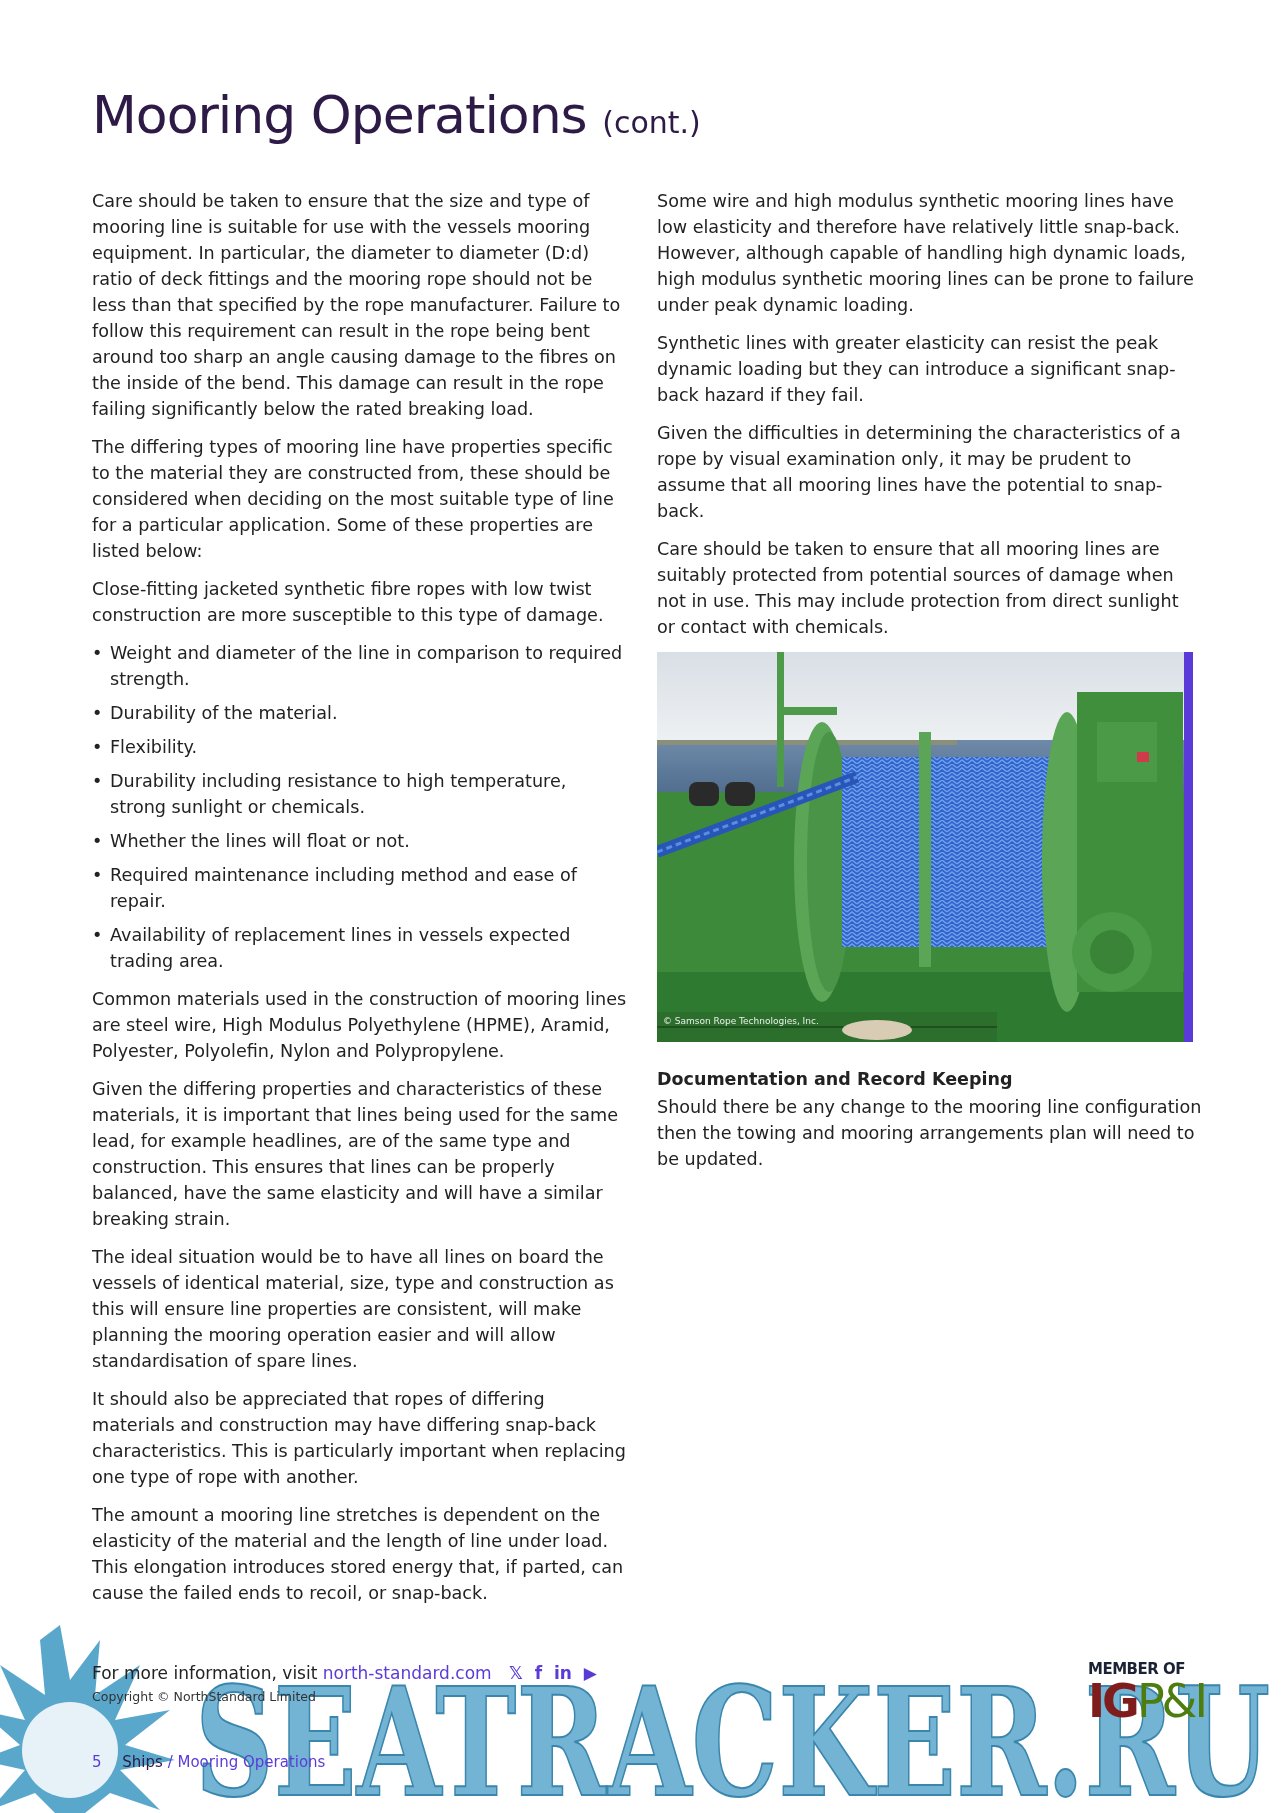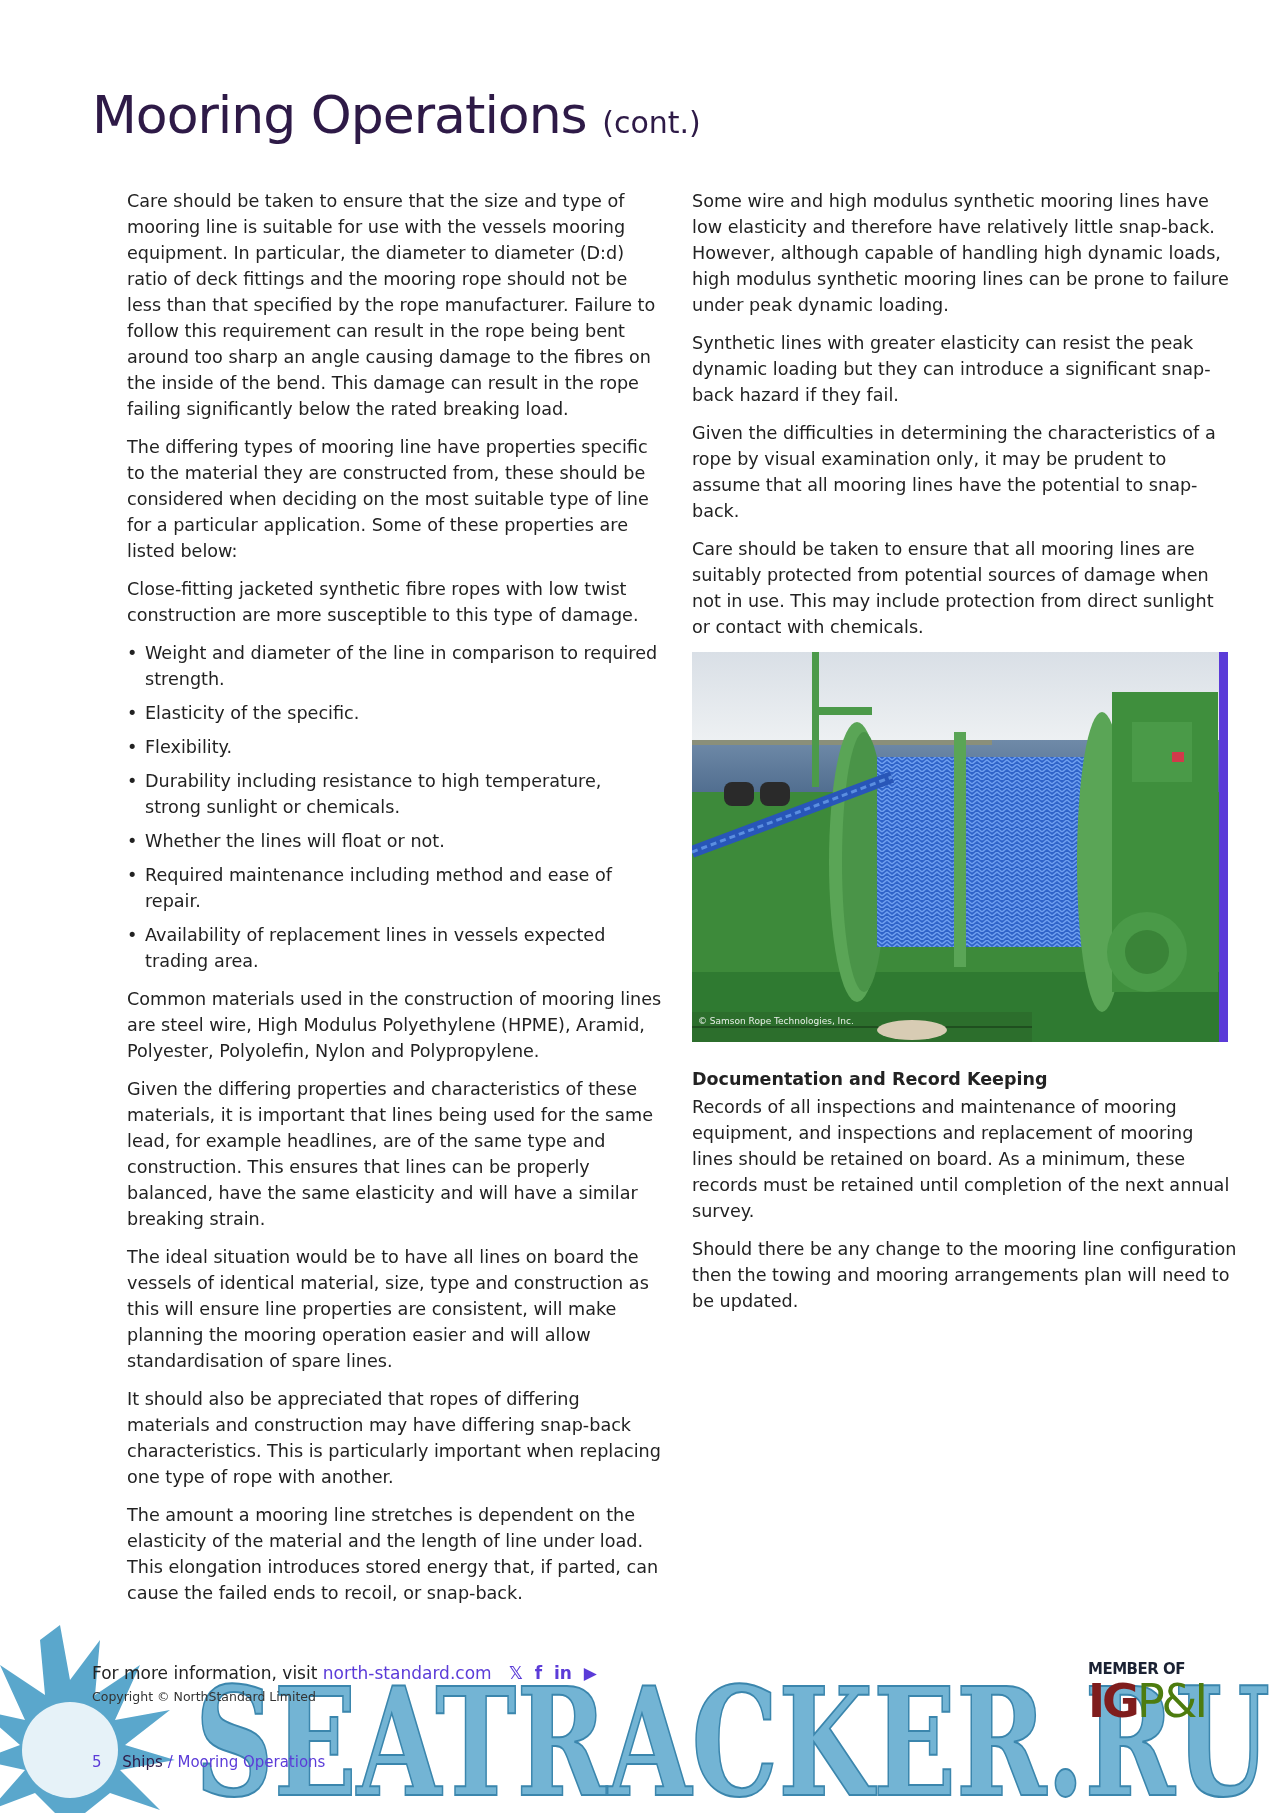--- a/index.html
+++ b/index.html
@@ -1,21 +1,21 @@
 <!DOCTYPE html>
 <html><head>
 <meta charset="utf-8">
 <style>
   html, body { margin:0; padding:0; background:#ffffff; }
   body { width:1282px; height:1813px; position:relative; overflow:hidden;
          font-family:"DejaVu Sans", sans-serif; color:#1e1e1e; }
   .title { position:absolute; left:92px; top:82px; margin:0; font-family:"DejaVu Sans", sans-serif;
            font-weight:normal; font-size:52px; letter-spacing:-1px; color:#2e1a47; line-height:66px; }
   .title .suffix { font-size:30px; letter-spacing:0; }
-  .col { position:absolute; top:188px; width:540px; font-size:17.6px; line-height:26px; color:#222;margin-left:35px; }
+  .col { position:absolute; top:188px; width:540px; font-size:17.6px; line-height:26px; color:#222; }
   .col.left { left:92px; width:535px; }
   .col.right { left:657px; width:545px; }
   .col p { margin:0 0 12px 0; }
   .col ul { list-style:none; margin:0 0 12px 0; padding:0; }
   .col li { position:relative; padding-left:18px; margin-bottom:8px; }
   .col li .bullet { position:absolute; left:0; top:0; }
   .photo { position:relative; width:536px; height:390px; margin:4px 0 24px 0; overflow:hidden;
            background:#cfd9e2;text-align:right; }
   .photo-bar { position:absolute; right:0; top:0; width:9px; height:100%; background:#5b3bd8; }
   .photo-credit { position:absolute; left:6px; bottom:8px; font-size:9px; color:#e8efe8; }
@@ -43,21 +43,21 @@
   <span>Mooring Operations</span>
   <span class="suffix">(cont.)</span>
 </h1>
 
 <div class="col left">
   <p>Care should be taken to ensure that the size and type of mooring line is suitable for use with the vessels mooring equipment. In particular, the diameter to diameter (D:d) ratio of deck fittings and the mooring rope should not be less than that specified by the rope manufacturer. Failure to follow this requirement can result in the rope being bent around too sharp an angle causing damage to the fibres on the inside of the bend. This damage can result in the rope failing significantly below the rated breaking load.</p>
   <p>The differing types of mooring line have properties specific to the material they are constructed from, these should be considered when deciding on the most suitable type of line for a particular application. Some of these properties are listed below:</p>
   <p>Close-fitting jacketed synthetic fibre ropes with low twist construction are more susceptible to this type of damage.</p>
   <ul>
     <li><span class="bullet">•</span><span>Weight and diameter of the line in comparison to required strength.</span></li>
-    <li><span class="bullet">•</span><span>Elasticity of the specific.</span></li>
+    <li><span class="bullet">•</span><span>Durability of the material.</span></li>
     <li><span class="bullet">•</span><span>Flexibility.</span></li>
     <li><span class="bullet">•</span><span>Durability including resistance to high temperature, strong sunlight or chemicals.</span></li>
     <li><span class="bullet">•</span><span>Whether the lines will float or not.</span></li>
     <li><span class="bullet">•</span><span>Required maintenance including method and ease of repair.</span></li>
     <li><span class="bullet">•</span><span>Availability of replacement lines in vessels expected trading area.</span></li>
   </ul>
   <p>Common materials used in the construction of mooring lines are steel wire, High Modulus Polyethylene (HPME), Aramid, Polyester, Polyolefin, Nylon and Polypropylene.</p>
   <p>Given the differing properties and characteristics of these materials, it is important that lines being used for the same lead, for example headlines, are of the same type and construction. This ensures that lines can be properly balanced, have the same elasticity and will have a similar breaking strain.</p>
   <p>The ideal situation would be to have all lines on board the vessels of identical material, size, type and construction as this will ensure line properties are consistent, will make planning the mooring operation easier and will allow standardisation of spare lines.</p>
   <p>It should also be appreciated that ropes of differing materials and construction may have differing snap-back characteristics. This is particularly important when replacing one type of rope with another.</p>
@@ -117,21 +117,20 @@
 
       <rect x="0" y="360" width="340" height="30" fill="#2c6e2c"></rect>
       <path d="M0 375 L340 375" stroke="#1f4f1f" stroke-width="2"></path>
       <ellipse cx="220" cy="378" rx="35" ry="10" fill="#d8ccb4"></ellipse>
     </svg>
     <div class="photo-bar"></div>
     <div class="photo-credit">© Samson Rope Technologies, Inc.</div>
   </div>
 
   <div class="subheading">Documentation and Record Keeping</div>
-  <p>Records of all inspections and maintenance of mooring equipment, and inspections and replacement of mooring lines should be retained on board. As a minimum, these records must be retained until completion of the next annual survey.</p>
   <p>Should there be any change to the mooring line configuration then the towing and mooring arrangements plan will need to be updated.</p>
 </div>
 
 <svg class="watermark" viewBox="0 0 1282 188">
   <g>
     <polygon fill="#5aa7cc" points="60,0 70,55 100,15 95,70 140,40 115,95 170,85 125,120 175,135 120,145 160,185 110,168 85,188 55,188 35,168 -10,185 25,145 -20,135 20,120 -20,85 25,95 0,40 45,70 40,15"></polygon>
     <circle cx="70" cy="125" r="48" fill="#ffffff" opacity="0.85"></circle>
   </g>
   <text x="195" y="170" font-family="DejaVu Serif, serif" font-weight="bold" font-size="150" fill="#5aa7cc" fill-opacity="0.85" stroke="#3b86ad" stroke-width="2" textLength="1075" lengthAdjust="spacingAndGlyphs">SEATRACKER.RU</text>
 </svg>

